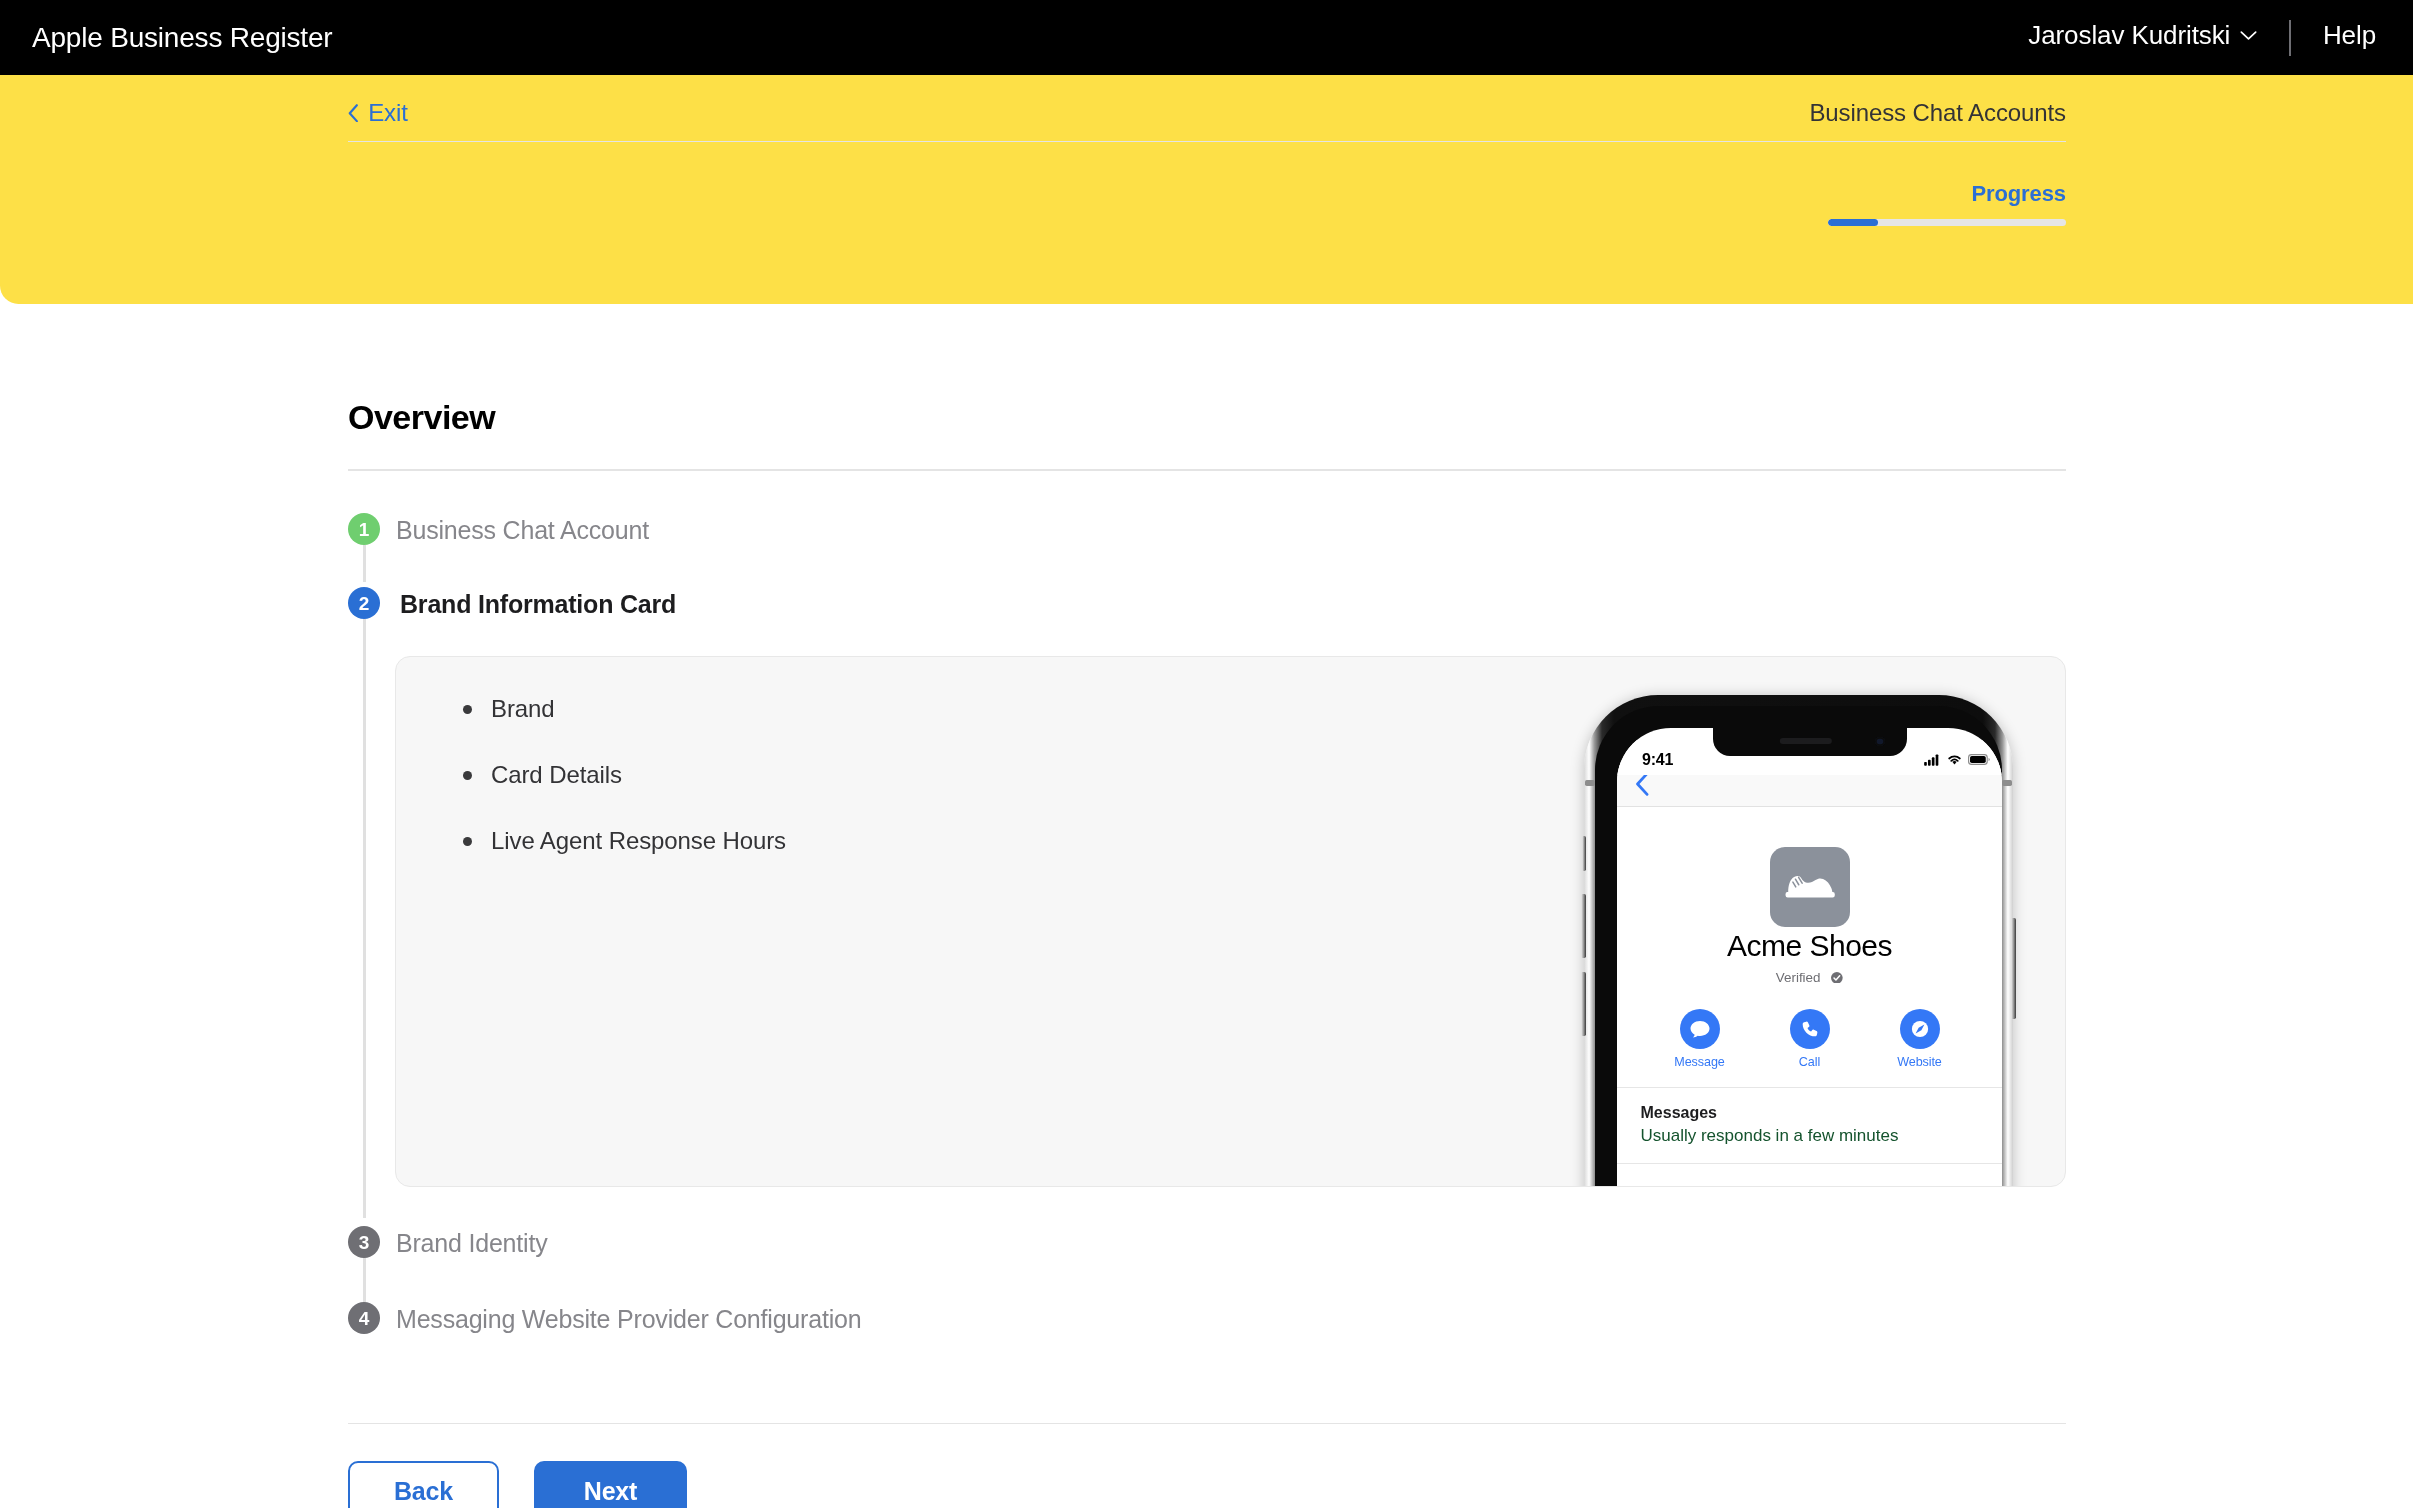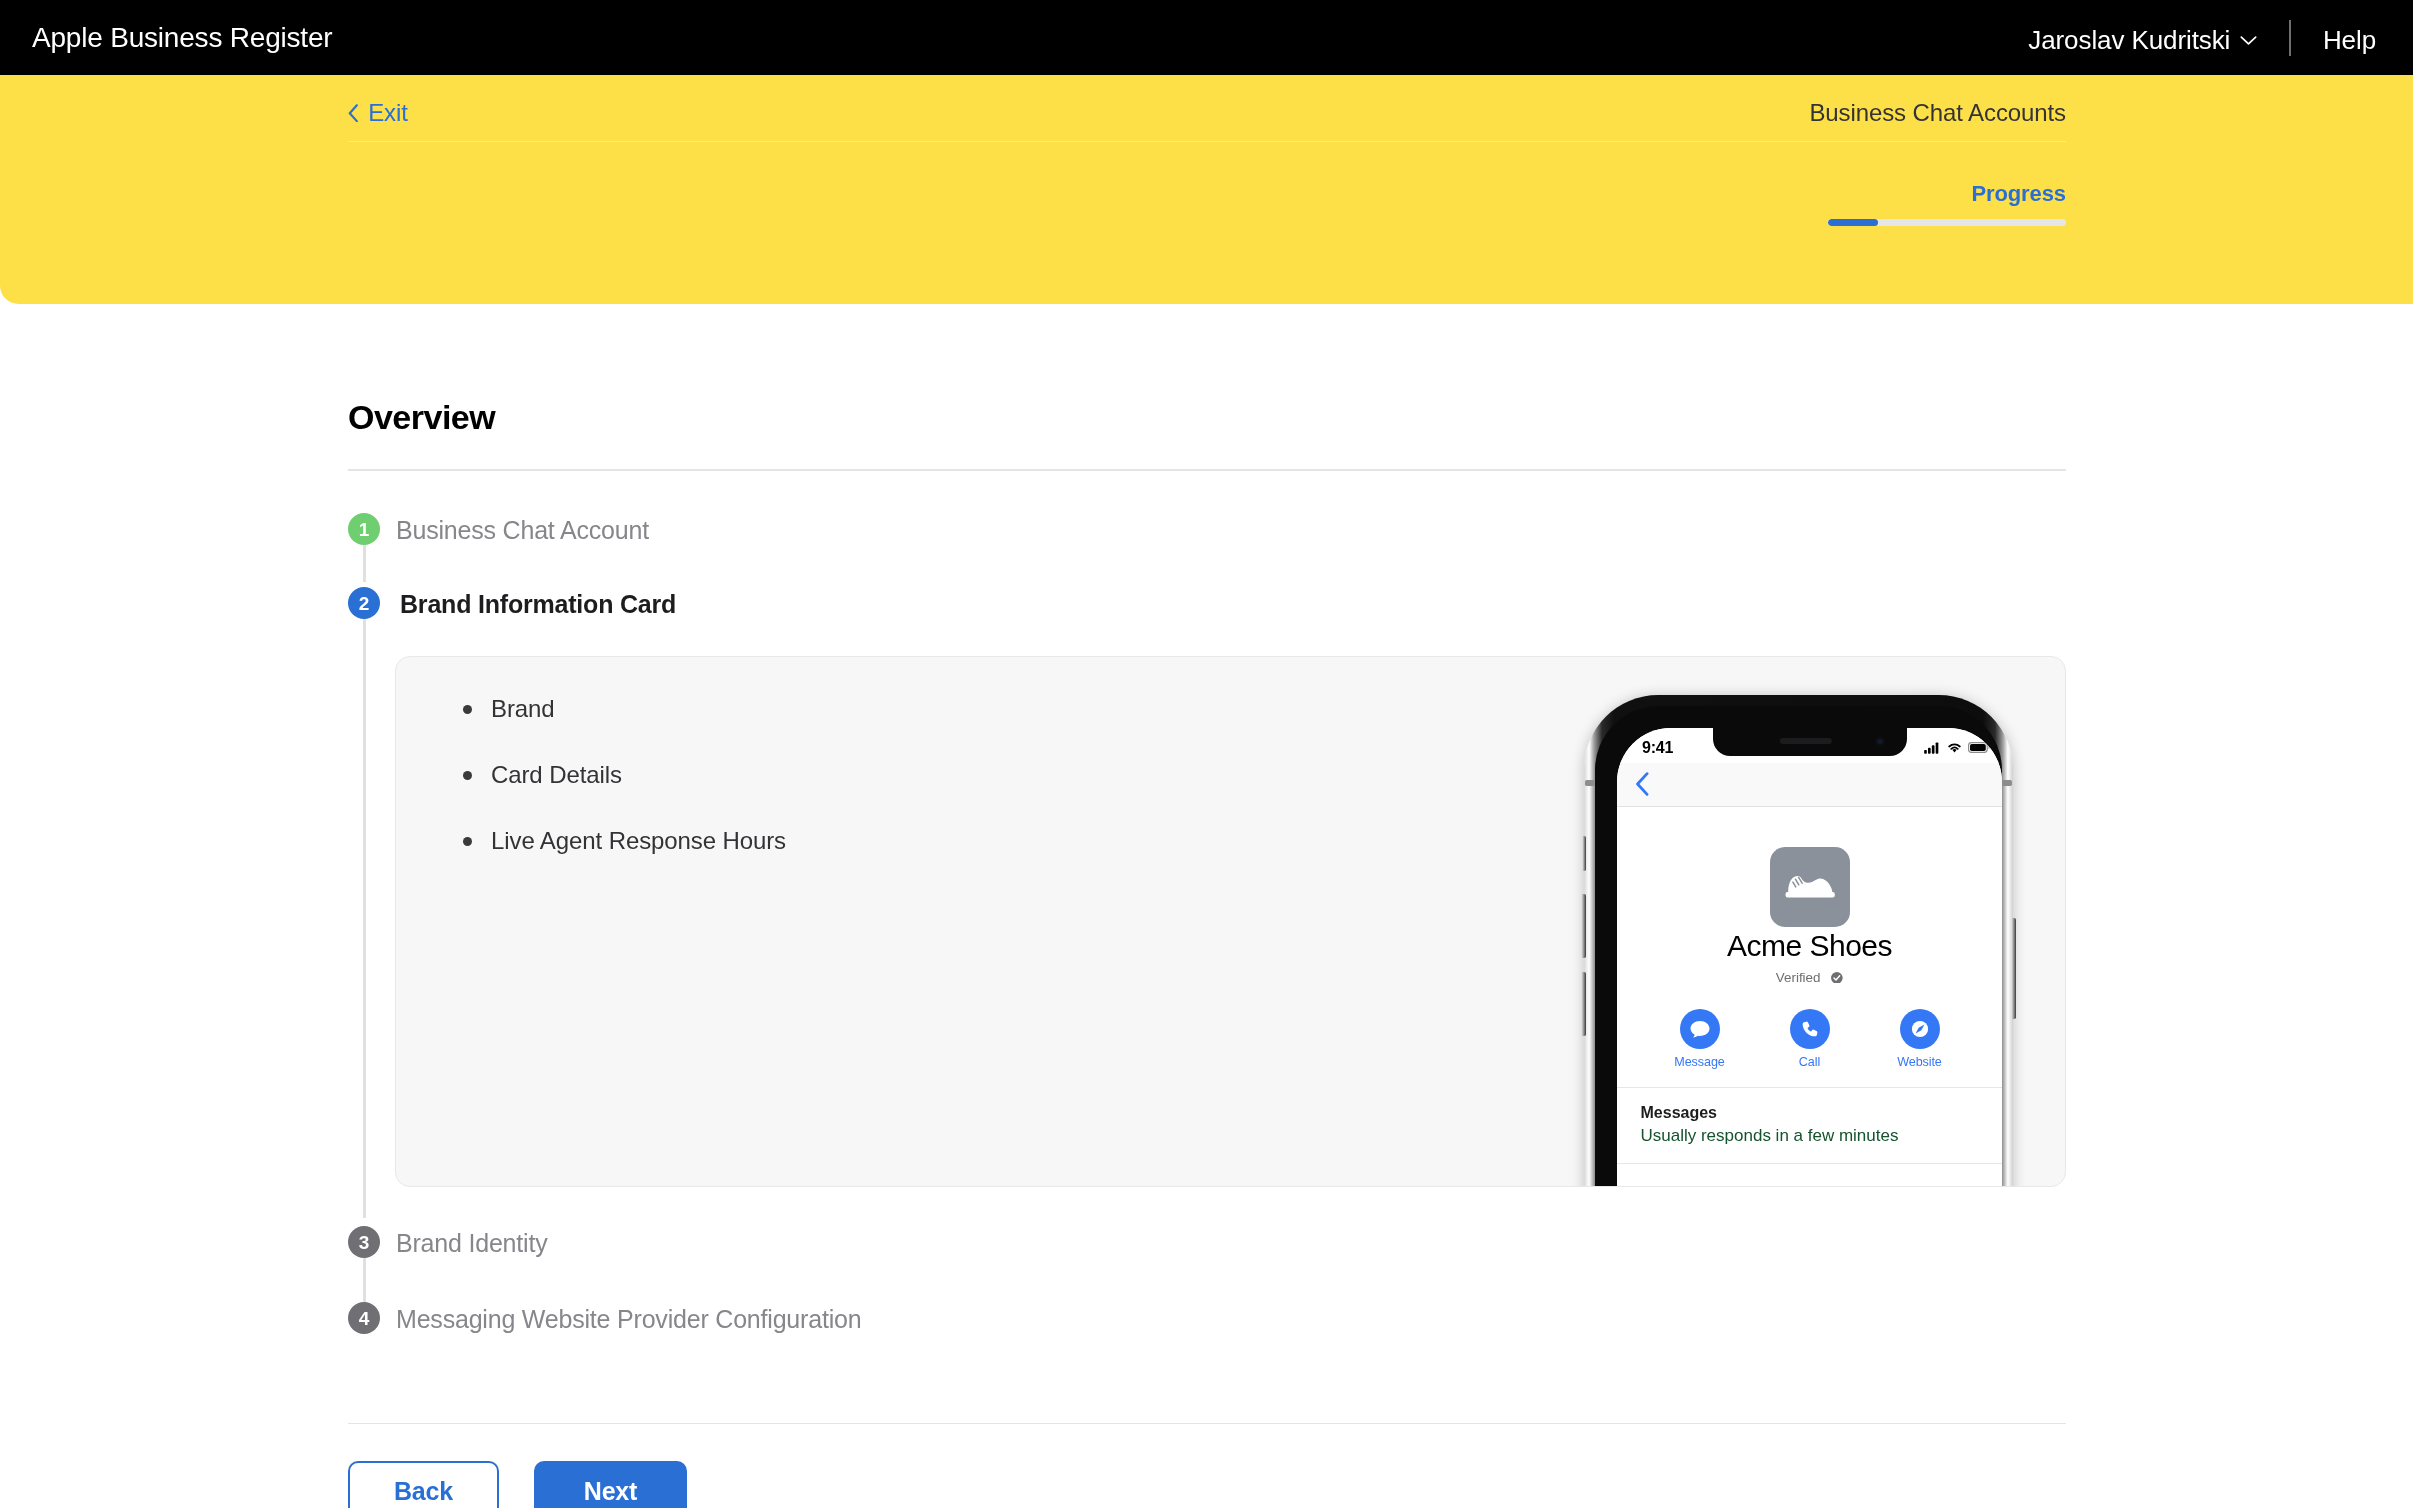--- a/index.html
+++ b/index.html
@@ -21,21 +21,21 @@
   }
   .globalnav-title {
     color: #ffffff;
     font-size: 28px;
     font-weight: 400;
     letter-spacing: -0.2px;
     line-height: 1;
   }
   .globalnav-right {
     margin-left: auto;
-    display: flex; align-items: flex-end;
+    display: flex; align-items: flex-start;
   }
   .gn-user {
     color: #ffffff; font-size: 26px; font-weight: 400;
     display: flex; align-items: center; gap: 10px;
     letter-spacing: -0.1px;
   }
   .gn-chev { display: block; width: 17px; height: 11px; }
   .gn-sep {
     width: 1.7px; height: 36px; background: #6e6e73;
     margin: 0 32px;
@@ -222,21 +222,21 @@
     width: 52px; height: 5.9px; border-radius: 3.4px;
     background: #1c1c1e;
   }
   .notch-cam {
     position: absolute; right: 22px; top: 9.2px;
     width: 9.2px; height: 9.2px; border-radius: 50%;
     background: #11182b;
     box-shadow: inset 0 0 0 1.7px #0c0c0c;
   }
   .statusbar {
-    position: absolute; left: 0; top: 0;
+    position: absolute; left: 0; top: 12px;
     width: 100%; height: 35px;
     display: flex; align-items: center;
     padding: 5px 12px 0 25px;
     background: #ffffff;
     z-index: 5;
   }
   .sb-time {
     font-size: 16px; font-weight: 700; color: #000000;
     letter-spacing: -0.2px;
   }

